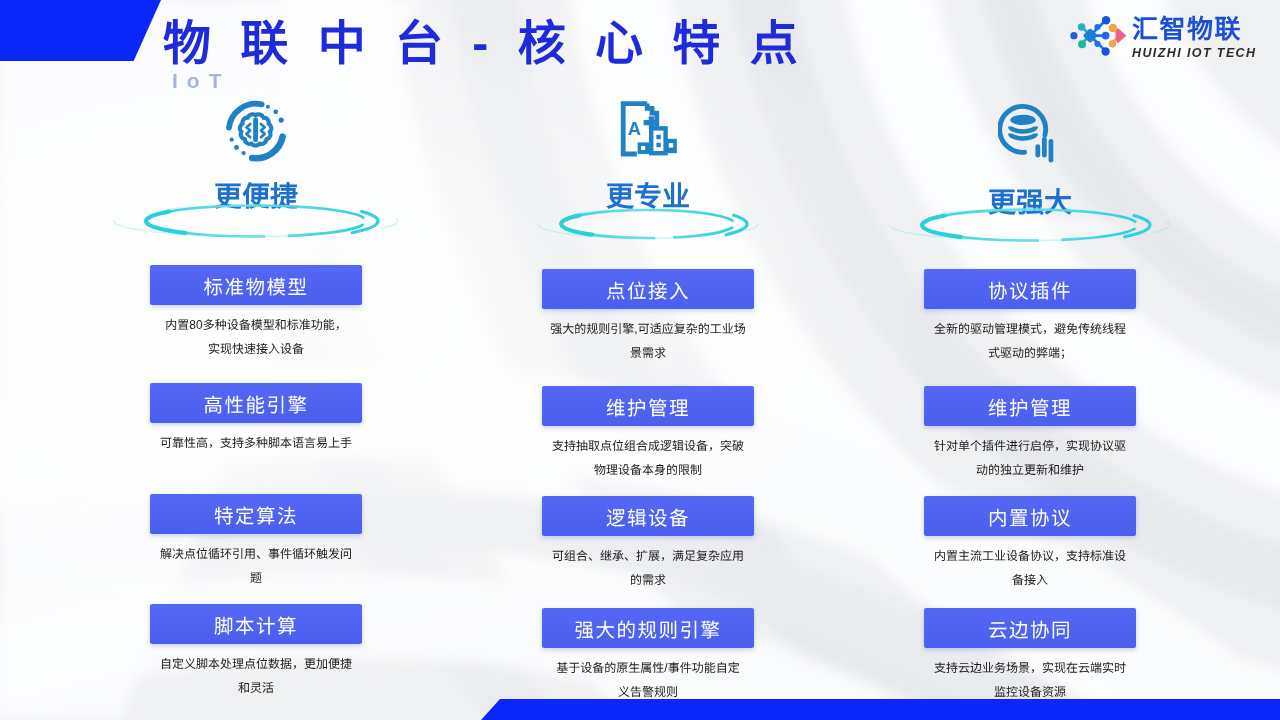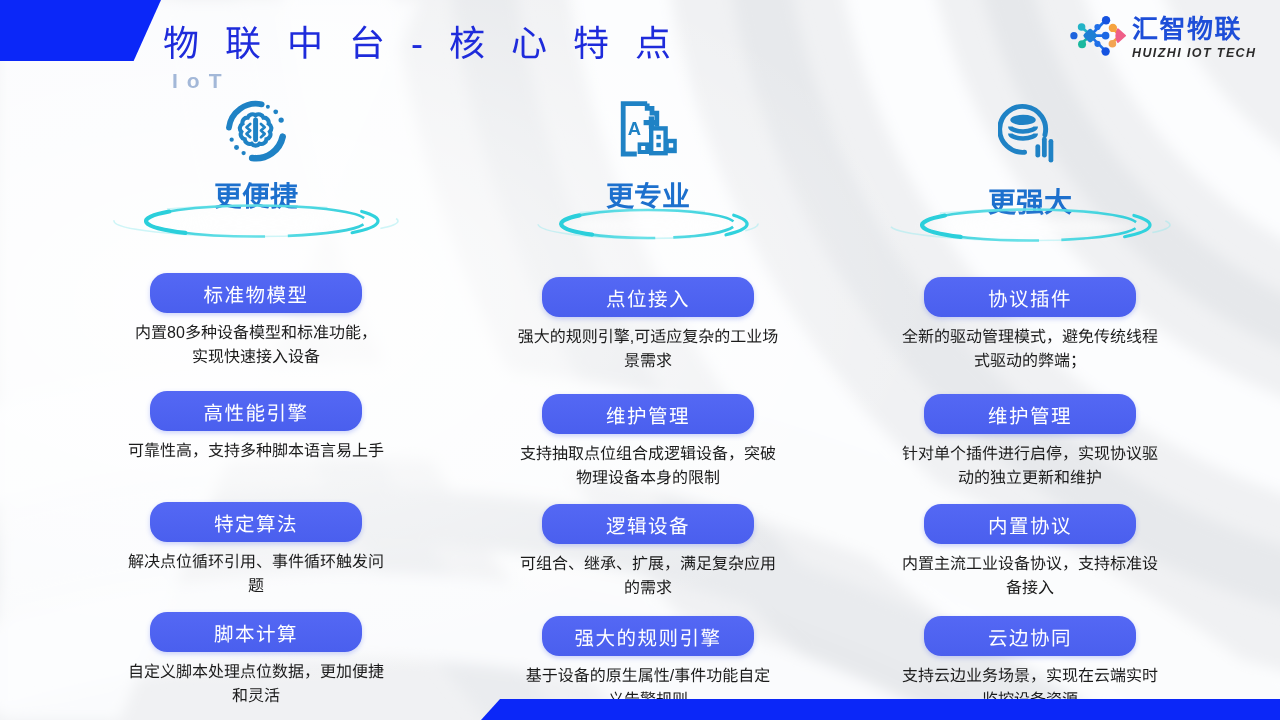--- a/index.html
+++ b/index.html
@@ -12,21 +12,21 @@
   #bg { position:absolute; left:0; top:0; width:1280px; height:720px; }
 
   
   .header-shape {
     position:absolute; left:0; top:0; width:161px; height:61px;
     background:#0b27f8;
     clip-path:polygon(0 0, 100% 0, 83% 100%, 0 100%);
   }
   .page-title {
     position:absolute; left:163px; top:22px;
-    font-size:36px; font-weight:normal; color:#1e2bdb;
+    font-size:48px; font-weight:bold; color:#1e2bdb;
     letter-spacing:8px; white-space:nowrap; line-height:44px;
   }
   .page-subtitle {
     position:absolute; left:172px; top:69px;
     font-size:21px; font-weight:600; color:#a3b8d8;
     letter-spacing:9px; line-height:23px;
   }
 
   
   .logo { position:absolute; left:1068px; top:14px; width:200px; height:48px; }
@@ -52,30 +52,30 @@
     font-size:28px; font-weight:600; color:#1d70cd; white-space:nowrap;
     line-height:31px;
   }
   #col-2 .col-heading { top:187px; }
   .ring { position:absolute; left:50%; transform:translateX(-50%); top:194px; }
   #col-1 .ring { top:197px; }
   #col-2 .ring { top:198px; }
 
   .feature { position:absolute; left:50%; transform:translateX(-50%); width:312px; }
   .feature-btn {
-    width:212px; height:40px; margin:8px auto;
+    width:212px; height:40px; margin:0 auto;
     background:linear-gradient(180deg,#5468f4 0%, #4a5fee 100%);
-    border-radius:17px;
+    border-radius:2px;
     box-shadow:0 2px 5px rgba(77,99,241,0.28);
     display:flex; align-items:center; justify-content:center;
     font-size:19.5px; color:#ffffff; letter-spacing:1.5px; font-weight:400;
   }
   .feature-desc {
     margin-top:8px; text-align:center;
-    font-size:16px; line-height:24px; color:#1b1b1b; font-weight:500;
+    font-size:12px; line-height:24px; color:#1b1b1b; font-weight:500;
     white-space:pre-line;
   }
   #col-0 .row-0 { top:265px; }
   #col-0 .row-1 { top:383px; }
   #col-0 .row-2 { top:494px; }
   #col-0 .row-3 { top:604px; }
   #col-1 .row-0, #col-2 .row-0 { top:269px; }
   #col-1 .row-1, #col-2 .row-1 { top:386px; }
   #col-1 .row-2, #col-2 .row-2 { top:496px; }
   #col-1 .row-3, #col-2 .row-3 { top:608px; }

